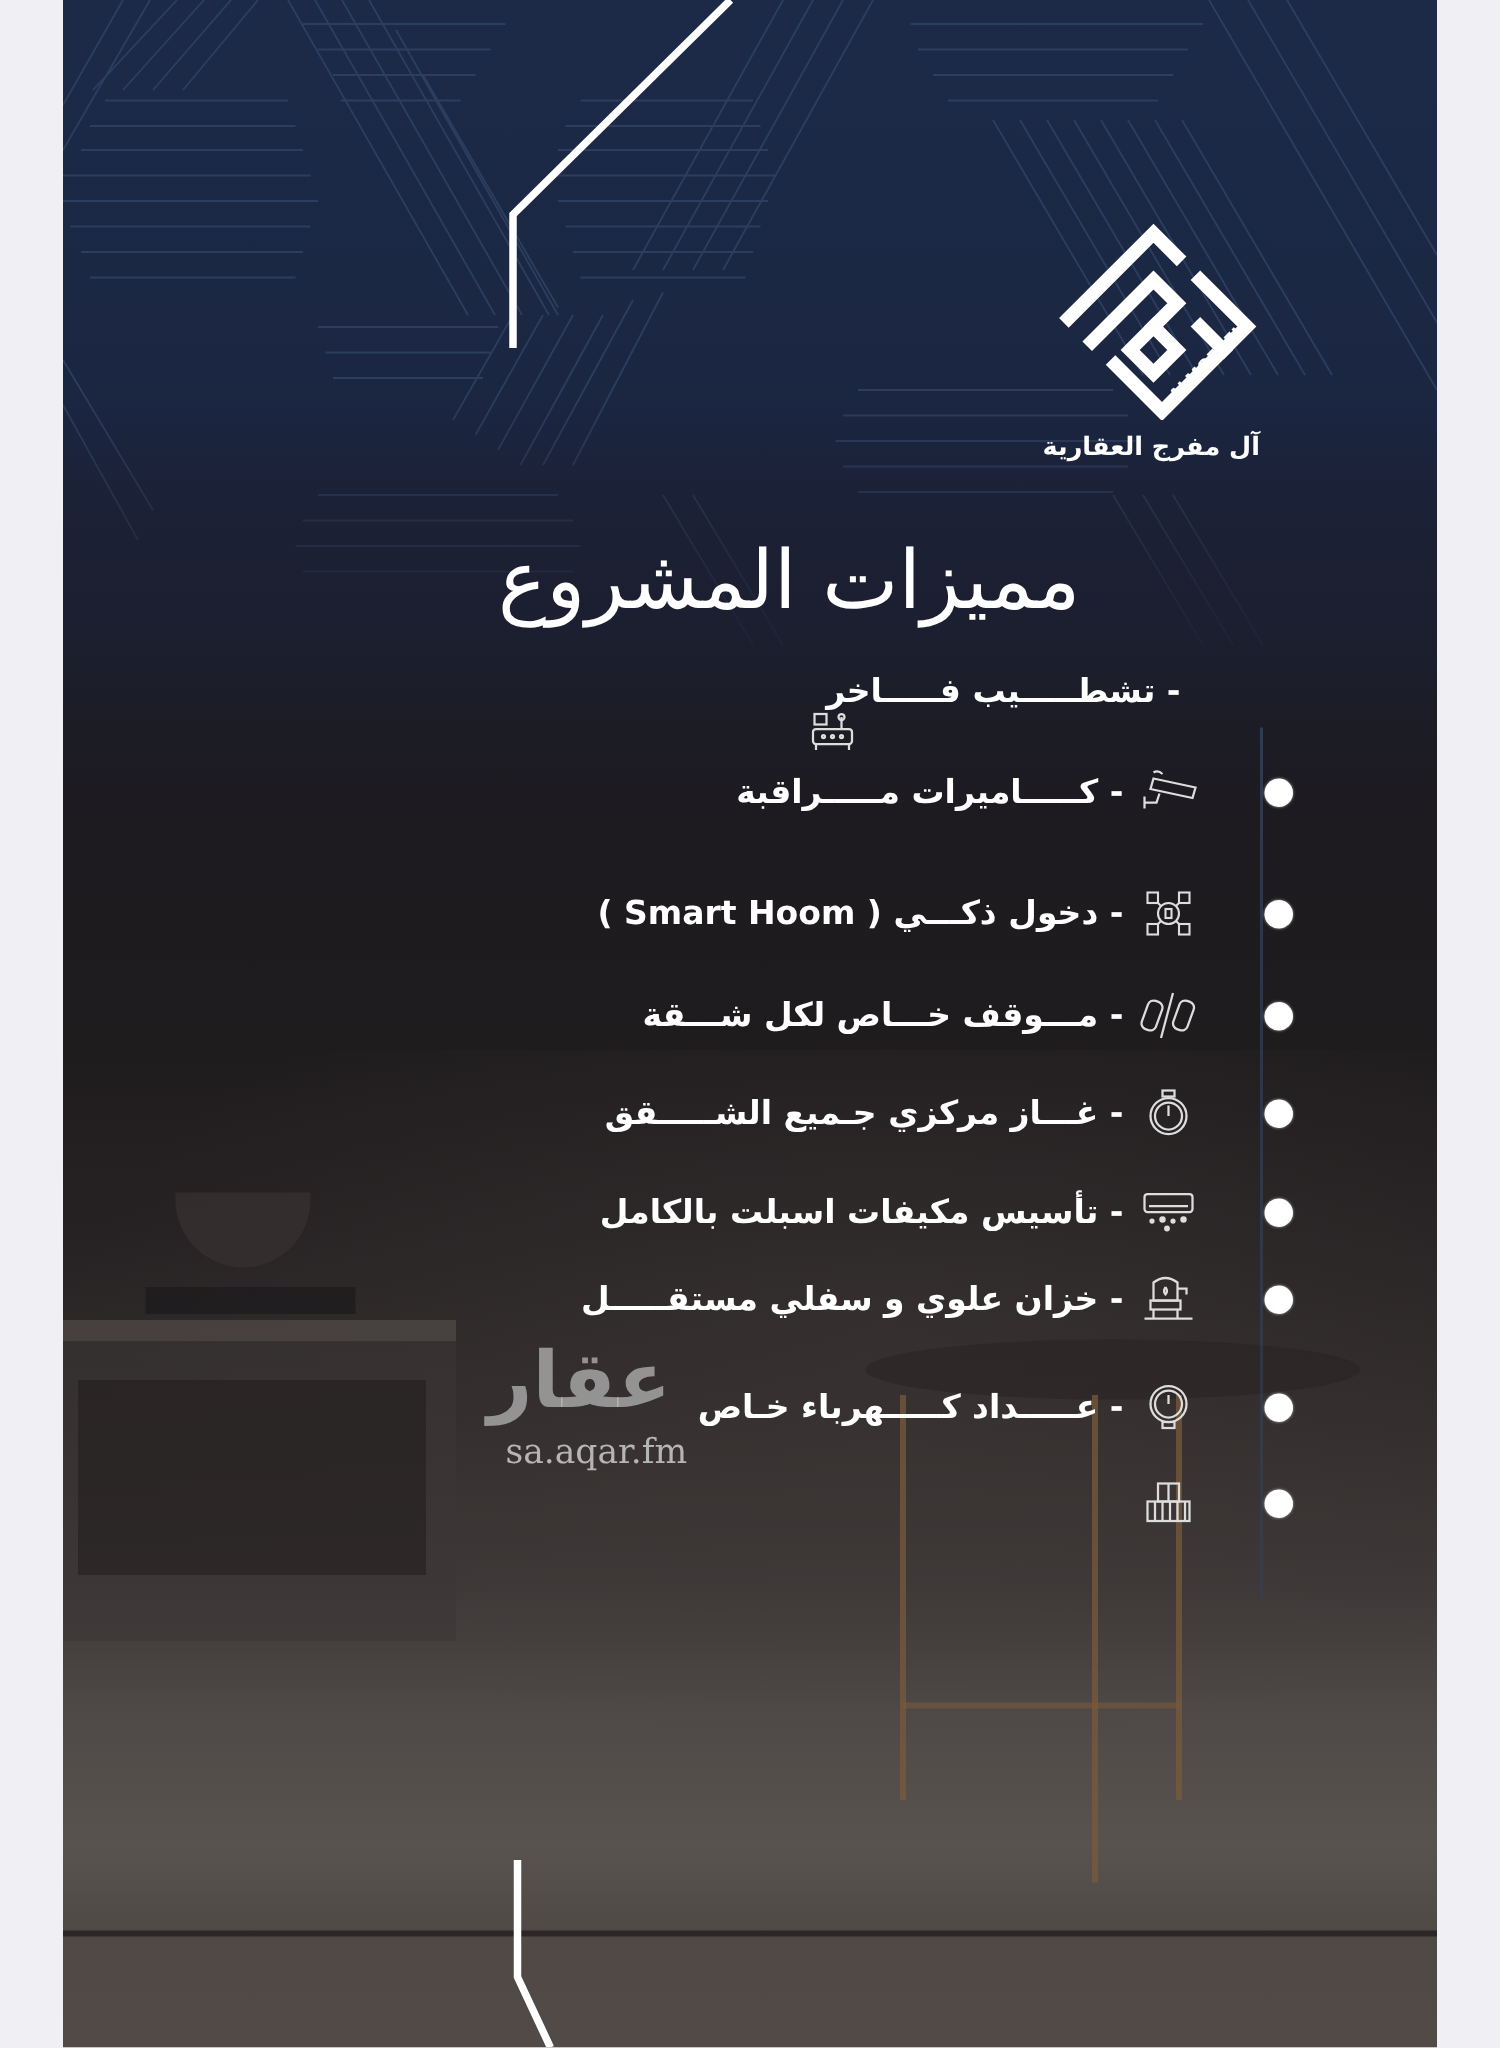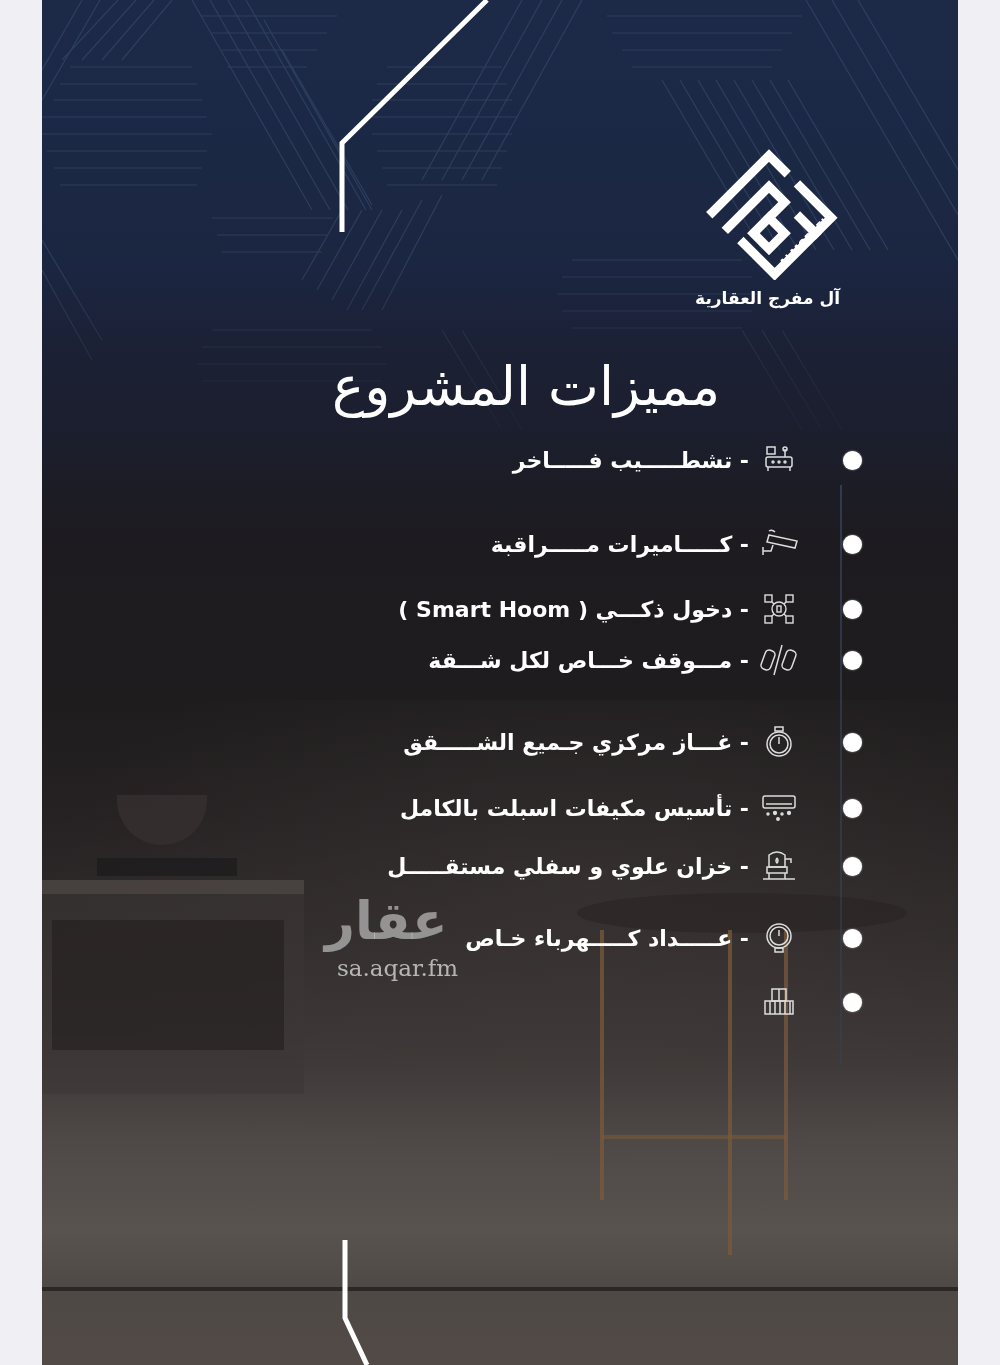--- a/index.html
+++ b/index.html
@@ -213,39 +213,39 @@
 
   <div class="timeline-line"></div>
 
   <div class="watermark">
     <div class="watermark-logo">عقار</div>
     <div class="watermark-url">sa.aqar.fm</div>
   </div>
 
   <div class="features">
 
-    <div class="feature" style="top:440px;">
+    <div class="feature" style="top:464px;flex-direction:column;">
       <span class="label">- تشطـــــيب فـــــاخر</span>
       <span class="icon">
         <svg width="32" height="30" viewBox="0 0 32 30" fill="none" stroke="#ddd" stroke-width="1.5">
             <rect x="4" y="2" width="8" height="7"></rect>
             <line x1="22" y1="4" x2="22" y2="12"></line>
             <circle cx="22" cy="4" r="2"></circle>
             <rect x="3" y="12" width="26" height="10" rx="2"></rect>
             <circle cx="10" cy="17" r="1"></circle>
             <circle cx="16" cy="17" r="1"></circle>
             <circle cx="22" cy="17" r="1"></circle>
             <line x1="5" y1="22" x2="5" y2="26"></line>
             <line x1="27" y1="22" x2="27" y2="26"></line>
           </svg>
       </span>
       <span class="dot"></span>
     </div>
 
-    <div class="feature" style="top:524px;">
+    <div class="feature" style="top:508px;">
       <span class="label">- كـــــاميرات مـــــراقبة</span>
       <span class="icon">
         <svg width="40" height="30" viewBox="0 0 40 30" fill="none" stroke="#ddd" stroke-width="1.5">
             <path d="M10 6 L38 12 L36 19 L8 13 Z"></path>
             <path d="M14 16 L12 22 L4 22"></path>
             <line x1="4" y1="18" x2="4" y2="26"></line>
             <path d="M10 2 Q13 0 16 3"></path>
           </svg>
       </span>
       <span class="dot"></span>
@@ -263,21 +263,21 @@
             <rect x="23" y="23" width="7" height="7"></rect>
             <line x1="9" y1="9" x2="11" y2="11"></line>
             <line x1="23" y1="9" x2="21" y2="11"></line>
             <line x1="9" y1="23" x2="11" y2="21"></line>
             <line x1="23" y1="23" x2="21" y2="21"></line>
           </svg>
       </span>
       <span class="dot"></span>
     </div>
 
-    <div class="feature" style="top:640px;">
+    <div class="feature" style="top:657px;">
       <span class="label">- مـــوقف خـــاص لكل شـــقة</span>
       <span class="icon">
         <svg width="38" height="32" viewBox="0 0 38 32" fill="none" stroke="#ddd" stroke-width="1.5">
             <rect x="3" y="6" width="10" height="20" rx="4" transform="rotate(20 8 16)"></rect>
             <rect x="24" y="6" width="10" height="20" rx="4" transform="rotate(20 29 16)"></rect>
             <line x1="22" y1="1" x2="14" y2="31"></line>
           </svg>
       </span>
       <span class="dot"></span>
     </div>

